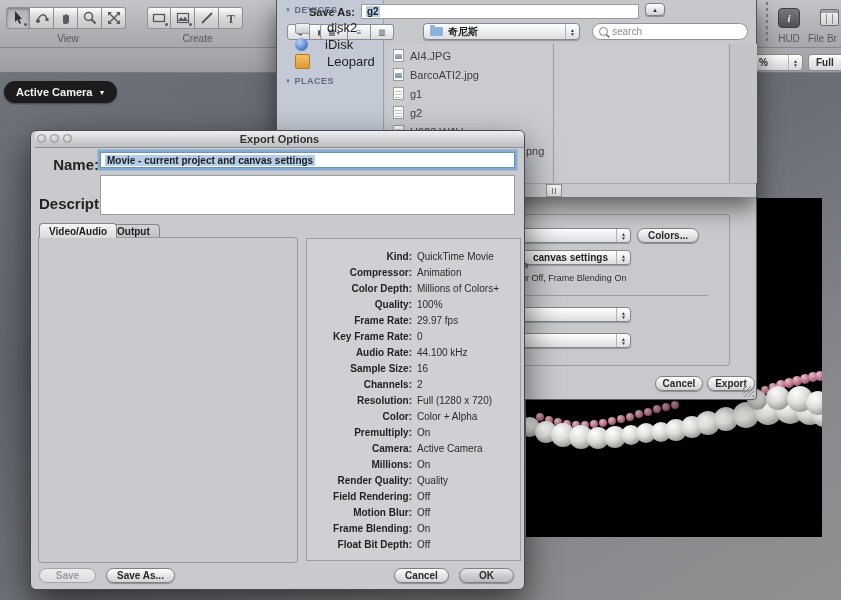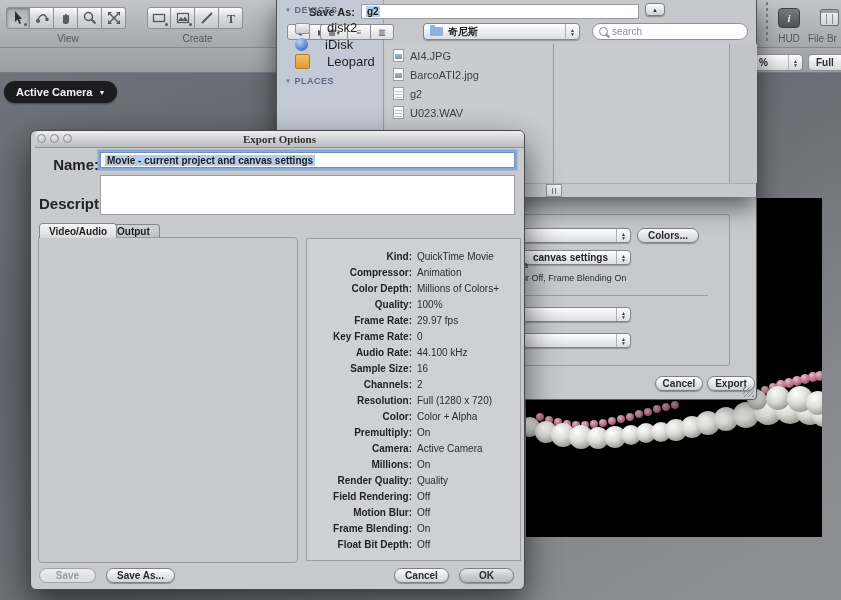--- a/index.html
+++ b/index.html
@@ -93,21 +93,21 @@
   .bgdlg{left:300px;top:195px;width:457px;height:205px;background:#c7c9cc;border:1px solid #5a5c60;border-radius:4px;
     box-sizing:border-box;box-shadow:0 8px 20px rgba(0,0,0,.5);}
   .innerpane{position:absolute;border:1px solid #999b9f;border-radius:3px;}
   .grip{position:absolute;right:2px;bottom:2px;width:11px;height:11px;
     background:repeating-linear-gradient(135deg,transparent 0 2px,#8e9094 2px 3px);}
   
   .dlg{left:30px;top:130px;width:495px;height:460px;background:#c8cacd;border:1px solid #48484c;border-radius:6px;
     box-sizing:border-box;box-shadow:0 14px 34px rgba(0,0,0,.6);}
   .titlebar{position:absolute;left:4px;top:0;right:0;height:16px;border-radius:5px 5px 0 0;
     background:linear-gradient(#efeff0,#c9cacd 70%,#bdbec1);border-bottom:1px solid #8e9094;
-    display:flex;align-items:center;justify-content:center;font-size:11px;font-weight:bold;color:#333;font-family:Liberation Serif, serif;}
+    display:flex;align-items:center;justify-content:center;font-size:11px;font-weight:bold;color:#333;}
   .lights{position:absolute;left:6px;top:3px;display:flex;gap:4px;}
   .light{width:9px;height:9px;border-radius:50%;border:1px solid #8e9094;background:radial-gradient(circle at 35% 30%,#e9e9ea,#b8b9bc);box-sizing:border-box;}
   .tab{position:absolute;height:15px;box-sizing:border-box;border:1px solid #84868a;border-bottom:none;border-radius:4px 4px 0 0;
     display:flex;align-items:center;justify-content:center;font-size:10px;font-weight:bold;padding:0 9px;}
   .tab.on{background:linear-gradient(#f6f6f7,#d9dadc);z-index:3;}
   .tab.off{background:linear-gradient(#d2d3d6,#bfc0c3);height:14px;z-index:1;}
   .pane{position:absolute;border:1px solid #96989c;border-radius:0 4px 4px 4px;background:#c8cacd;z-index:2;}
   .sect-h{position:absolute;font-size:11px;font-weight:bold;color:#222;}
   .hr{position:absolute;height:1px;background:#9b9da1;}
   .slider-track{position:absolute;height:3px;background:linear-gradient(#8f9195,#b9bbbe);border-radius:2px;}
@@ -385,20 +385,24 @@
           <div class="file-row">
             <span class="fi" data-type="image"></span>
             <span class="fn">AI4.JPG</span>
           </div>
 
           <div class="file-row">
             <span class="fi" data-type="image"></span>
             <span class="fn">BarcoATI2.jpg</span>
           </div>
 
+          <div class="file-row">
+            <span class="fi" data-type="doc"></span>
+            <span class="fn">g1</span>
+          </div>
 
           <div class="file-row">
             <span class="fi" data-type="doc"></span>
             <span class="fn">g2</span>
           </div>
 
           <div class="file-row">
             <span class="fi" data-type="doc"></span>
             <span class="fn">U023.WAV</span>
           </div>

